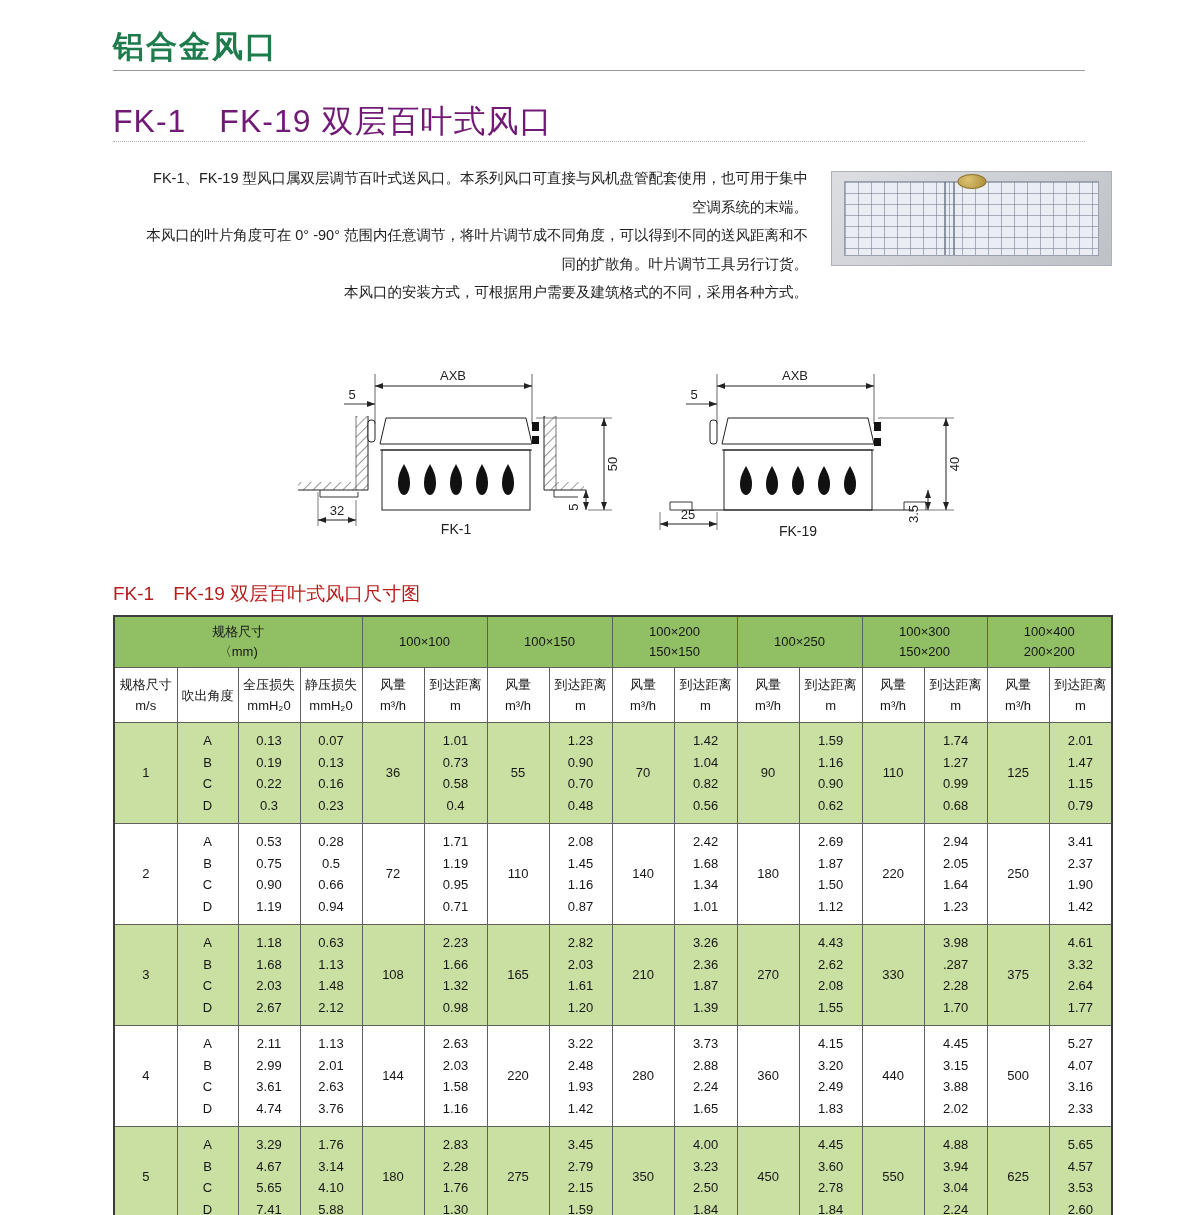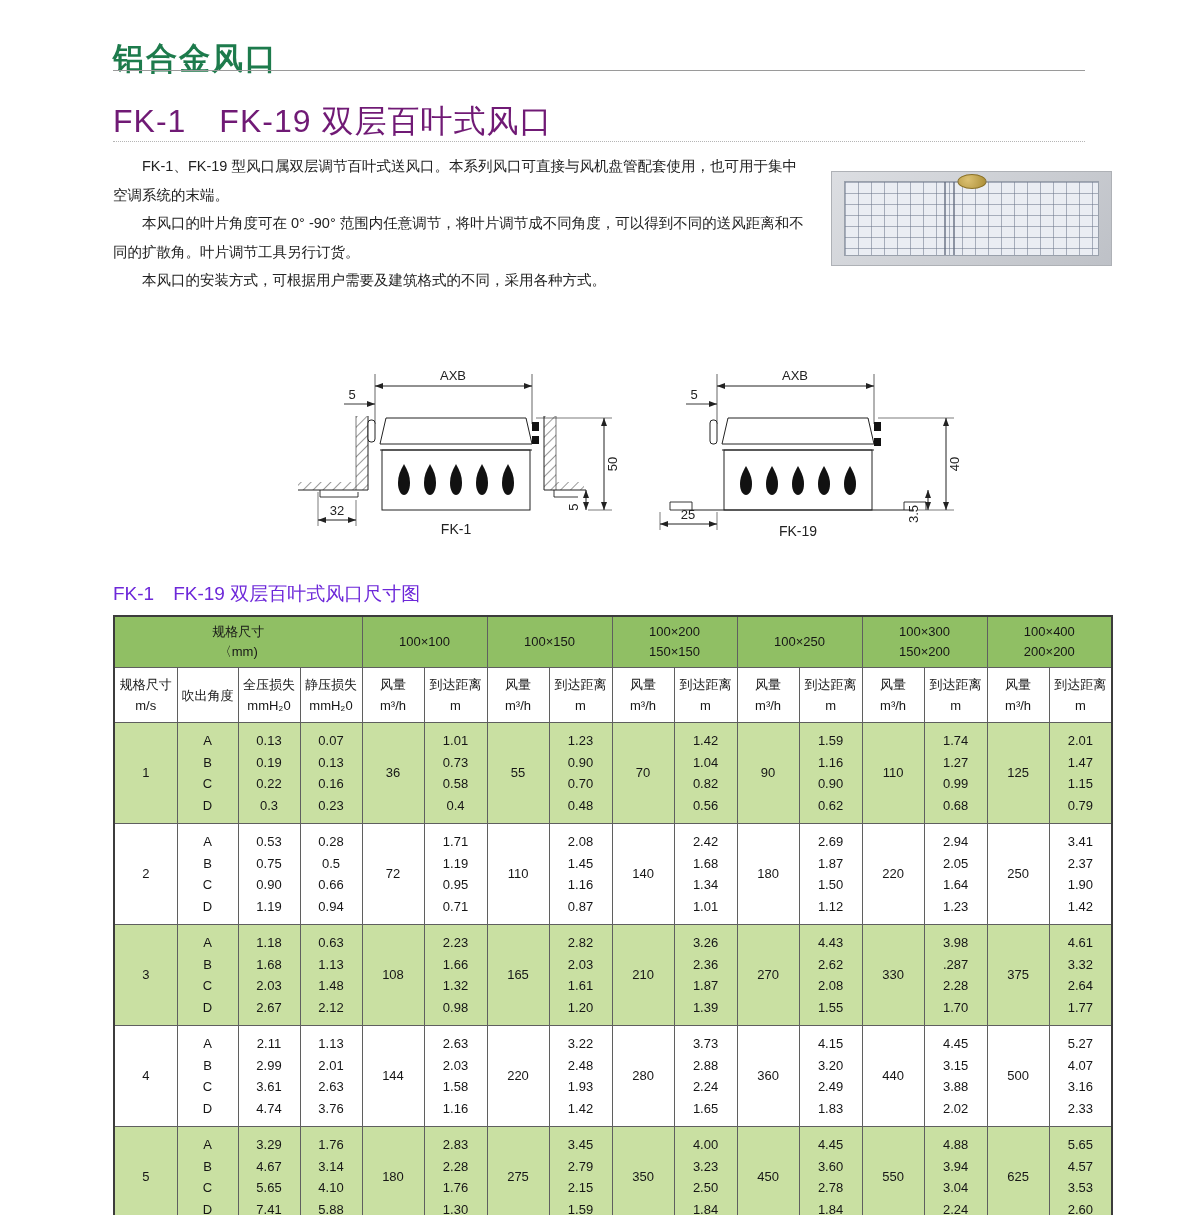--- a/index.html
+++ b/index.html
@@ -1,45 +1,45 @@
 <!DOCTYPE html>
 <html><head>
 <meta charset="utf-8">
 <style>
   html,body{margin:0;padding:0;background:#fff;}
   body{font-family:"Liberation Sans","DejaVu Sans",sans-serif;color:#1a1a1a;}
   .page{position:relative;width:1200px;height:1215px;background:#fff;overflow:hidden;}
 
   
-  .h1{position:absolute;left:113px;top:38px;font-size:31px;font-weight:bold;color:#1d7b4c;letter-spacing:2px;}
+  .h1{position:absolute;left:113px;top:26px;font-size:31px;font-weight:bold;color:#1d7b4c;letter-spacing:2px;}
   .rule{position:absolute;left:113px;width:972px;border-top:1px solid #9a9a9a;}
   .rule1{top:70px;}
   .h2{position:absolute;left:113px;top:100px;font-size:32px;color:#701a75;letter-spacing:1px;}
   .rule-dot{position:absolute;left:113px;top:141px;width:972px;border-top:1px dotted #b5b5b5;}
 
   
-  .intro{position:absolute;left:113px;top:152px;width:695px;font-size:14.5px;line-height:28.5px;color:#222;}
+  .intro{position:absolute;left:113px;top:164px;width:695px;font-size:14.5px;line-height:28.5px;color:#222;text-align:right;}
   .intro p{margin:0;text-indent:2em;}
 
   
   .photo{position:absolute;left:831px;top:171px;width:281px;height:95px;box-sizing:border-box;
          background:linear-gradient(135deg,#dcdee2,#bec1c7);border:1px solid #aeb1b6;padding:9px 12px;}
   .photo-grid{position:relative;height:100%;box-sizing:border-box;border:1px solid #99a0ab;background-color:#eaedf3;
       background-image:
         repeating-linear-gradient(to bottom, rgba(110,120,140,.55) 0 1px, rgba(255,255,255,0) 1px 11px),
         repeating-linear-gradient(to right, rgba(110,120,140,.55) 0 1px, rgba(255,255,255,0) 1px 13px);}
   .photo-vline{position:absolute;top:0;bottom:0;width:2px;background:rgba(90,100,120,.65);}
   .photo-badge{position:absolute;top:-8px;left:50%;transform:translateX(-50%);width:27px;height:13px;border-radius:50%;
       background:radial-gradient(circle at 35% 35%,#dcc172,#a98c35);border:1px solid #8a7127;}
 
   
   .diag{position:absolute;}
 
   
-  .h3{position:absolute;left:113px;top:581px;font-size:19px;color:#6d28d9;}
+  .h3{position:absolute;left:113px;top:581px;font-size:19px;color:#b91c1c;}
   .tblwrap{position:absolute;left:113px;top:615px;}
   table.spec{border-collapse:collapse;table-layout:fixed;width:998px;font-size:13px;color:#161616;
              border:2px solid #3c3c3c;}
   table.spec td{border:1px solid #5f5f5f;text-align:center;padding:2px 1px;vertical-align:middle;}
   tr.hdr1 td{background:#90bf64;height:46px;line-height:20px;}
   tr.hdr2 td{background:#ffffff;height:50px;line-height:21px;}
   tr.grp td{height:96px;line-height:21.5px;}
   tr.band-a td{background:#c9e0a2;}
   tr.band-b td{background:#ffffff;}
 </style>

